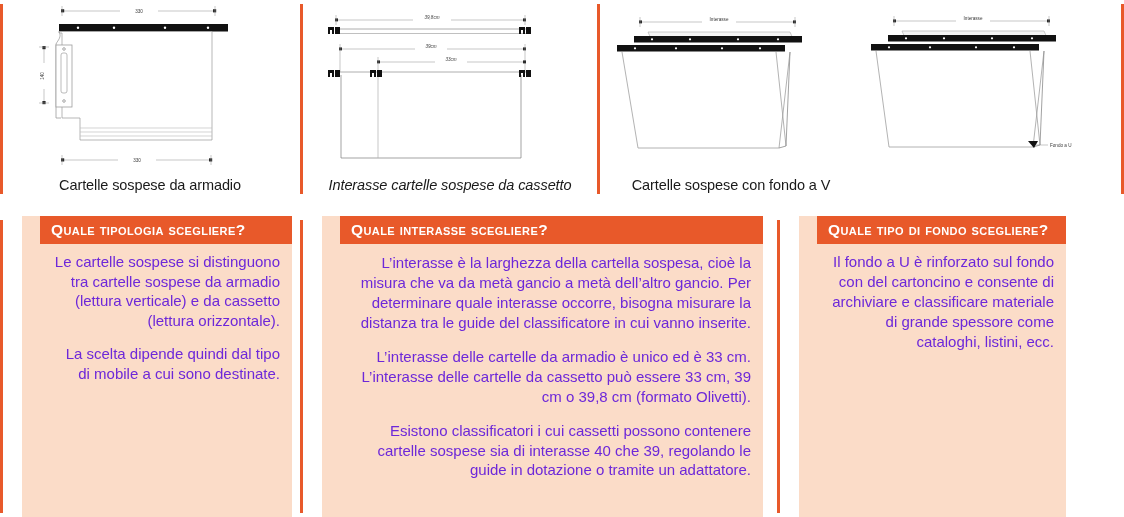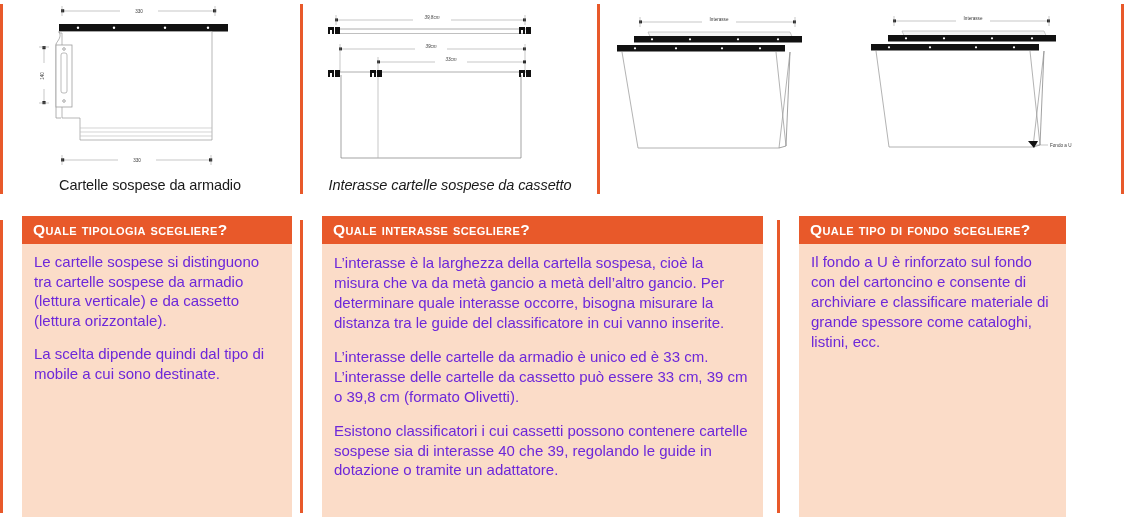--- a/index.html
+++ b/index.html
@@ -3,21 +3,21 @@
 <meta charset="utf-8">
 <title>Cartelle sospese</title>
 <style>
   html,body{margin:0;padding:0;}
   body{
     width:1124px;height:517px;
     background:#ffffff;
     font-family:"Liberation Sans", sans-serif;
     overflow:hidden;
   }
-  .page{position:relative;width:1124px;height:517px;}
+  .page{position:relative;width:1124px;height:517px;text-align:right;}
 
   
   .diagram-row{
     position:absolute;left:0;top:0;width:1124px;height:210px;
     display:flex;
   }
   .diagram-cell{
     position:relative;
     box-sizing:border-box;
     display:flex;flex-direction:column;align-items:center;
@@ -60,20 +60,21 @@
   .panel-rule{
     position:absolute;top:4px;left:0;width:3px;height:293px;background:#E8592A;
   }
 
   .panel-inner{
     margin-left:22px;margin-right:8px;
     background:#FBDCC8;
     flex:1;
     display:flex;flex-direction:column;
     box-sizing:border-box;
+    padding-left:18px;
   }
   .p2 .panel-inner{margin-right:14px;}
   .p3 .panel-inner{margin-right:10px;}
 
   .panel-header{
     background:#E8592A;
     color:#ffffff;
     height:28px;
     display:flex;align-items:center;
     padding-left:11px;
@@ -243,20 +244,21 @@
           <circle cx="35" cy="48.3" r="1.1" fill="#ffffff"></circle>
           <circle cx="76" cy="48.3" r="1.1" fill="#ffffff"></circle>
           <circle cx="122" cy="48.3" r="1.1" fill="#ffffff"></circle>
           <circle cx="160" cy="48.3" r="1.1" fill="#ffffff"></circle>
 
           <path d="M22,52 L38,148 L179,148 L190,52" fill="#ffffff" stroke="#9f9f9f" stroke-width="0.8"></path>
           <path d="M176,52 L186,146" fill="none" stroke="#9f9f9f" stroke-width="0.8"></path>
           <path d="M190,52 L186,146 L179,148" fill="none" stroke="#8a8a8a" stroke-width="0.8"></path>
         </svg>
       </div>
+      <div class="caption">Cartelle sospese con fondo a V</div>
     </div>
 
     <div class="diagram-cell dc4">
       <div class="vrule vrule-right"></div>
       <div class="diagram-art">
         <svg viewBox="0 0 262 178" preserveAspectRatio="xMidYMid meet">
 
           <line class="dimline" x1="32" y1="21" x2="188" y2="21"></line>
           <rect class="tick" x="31" y="19.4" width="3" height="3"></rect>
           <rect class="tick" x="185" y="19.4" width="3" height="3"></rect>

